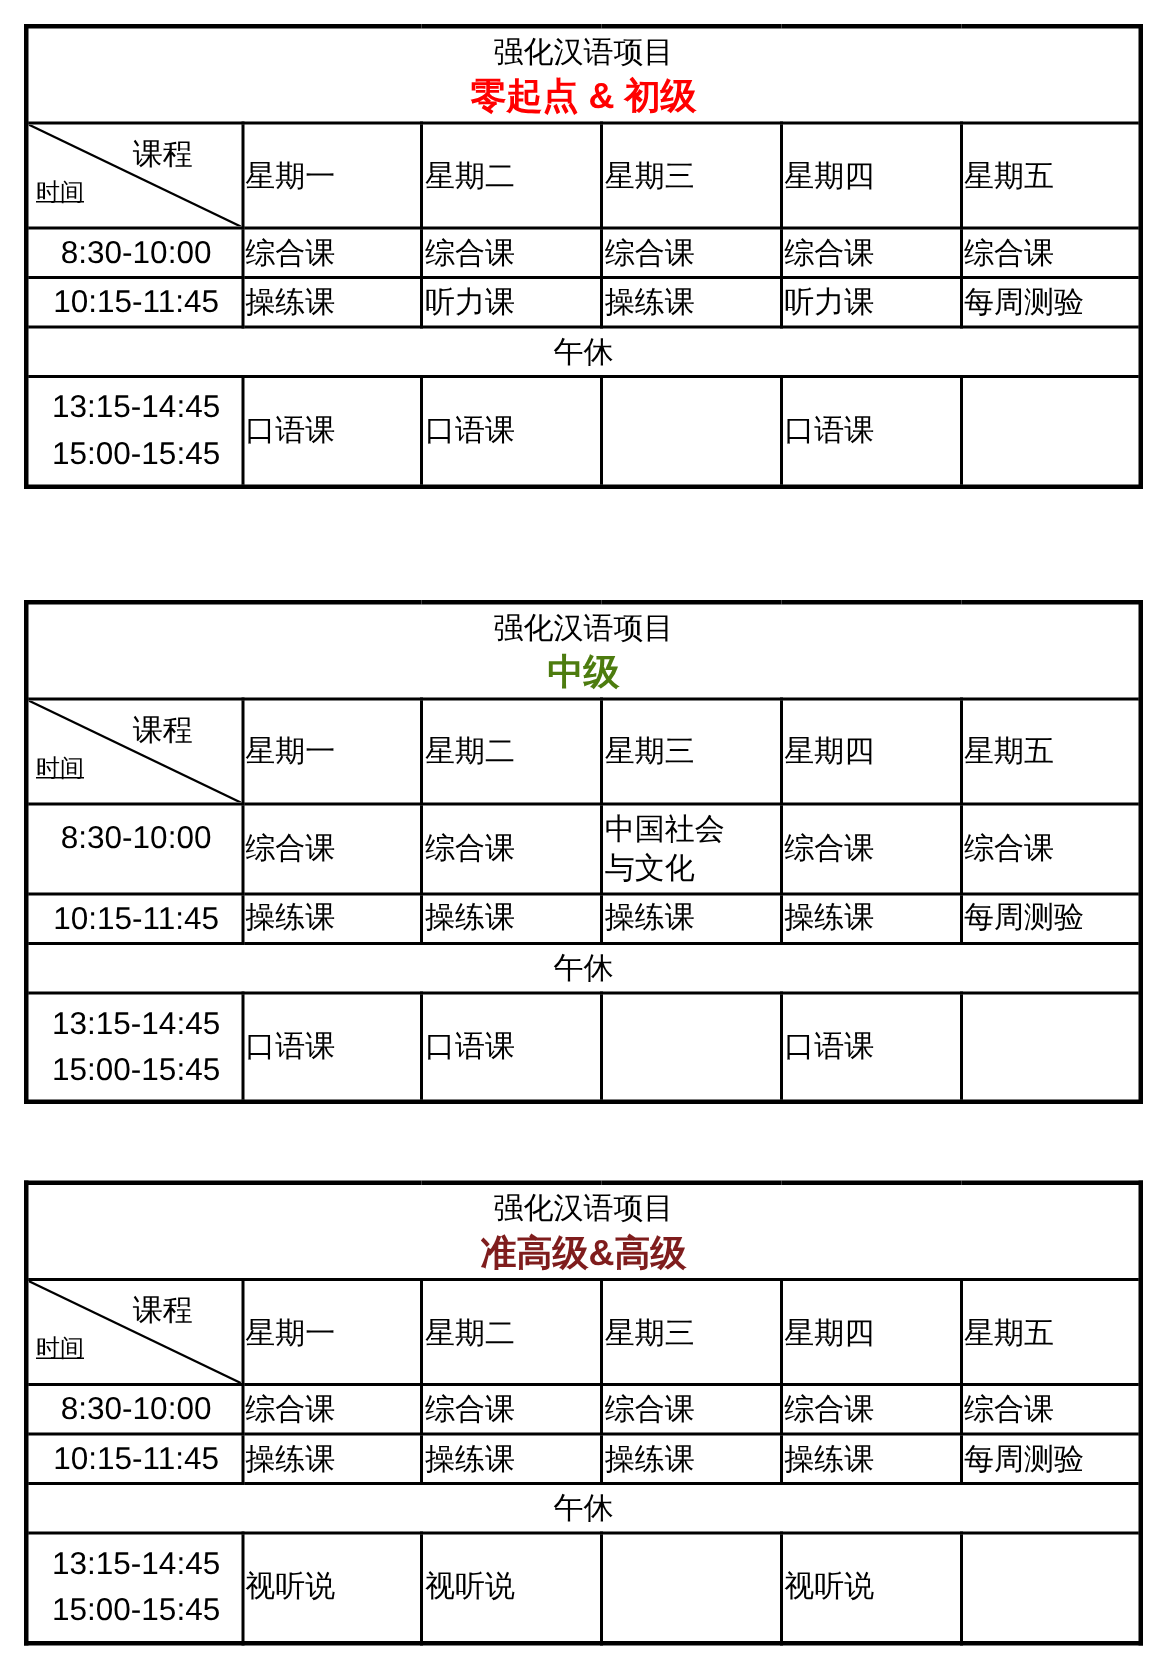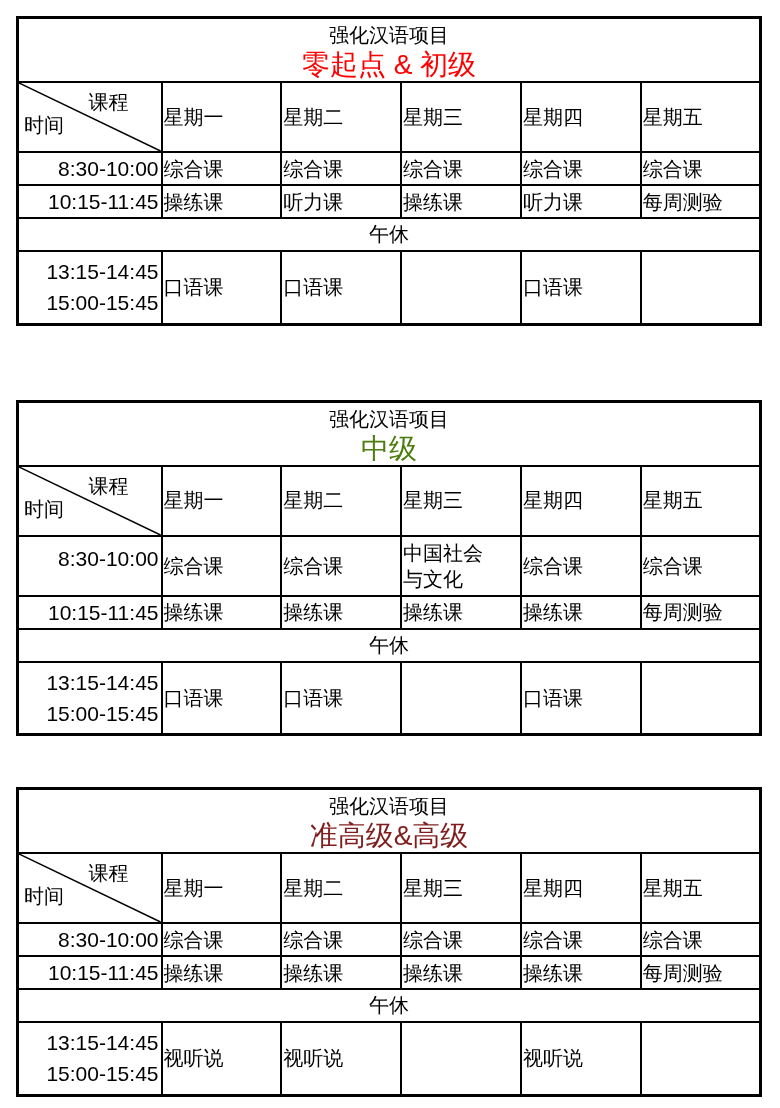--- a/index.html
+++ b/index.html
@@ -36,23 +36,23 @@
     text-align: center;
     vertical-align: middle;
     padding: 2px 0;
   }
   .title-cell .title {
     font-size: 20px;
     line-height: 29px;
     color: #000;
   }
   .title-cell .subtitle {
-    font-size: 28px;
+    font-size: 24px;
     line-height: 29px;
-    font-weight: normal;
+    font-weight: bold;
   }
 
   .head-row td { height: 70px; }
   td.day {
     text-align: left;
     vertical-align: middle;
     font-size: 20px;
   }
 
   td.corner-cell {
@@ -69,25 +69,26 @@
     position: absolute;
     top: 6px;
     right: 32px;
     font-size: 20px;
     text-align: right;
   }
   .corner-time {
     position: absolute;
     bottom: 12px;
     left: 5px;
-    font-size: 20px;
+    font-size: 16px;
+    text-decoration: underline;
   }
 
   td.time {
-    text-align: right;
+    text-align: center;
     vertical-align: middle;
     font-size: 21px;
     padding: 0 2px 0 4px;
     white-space: pre-line;
     line-height: 31px;
   }
   td.cell {
     text-align: left;
     vertical-align: middle;
     font-size: 20px;

